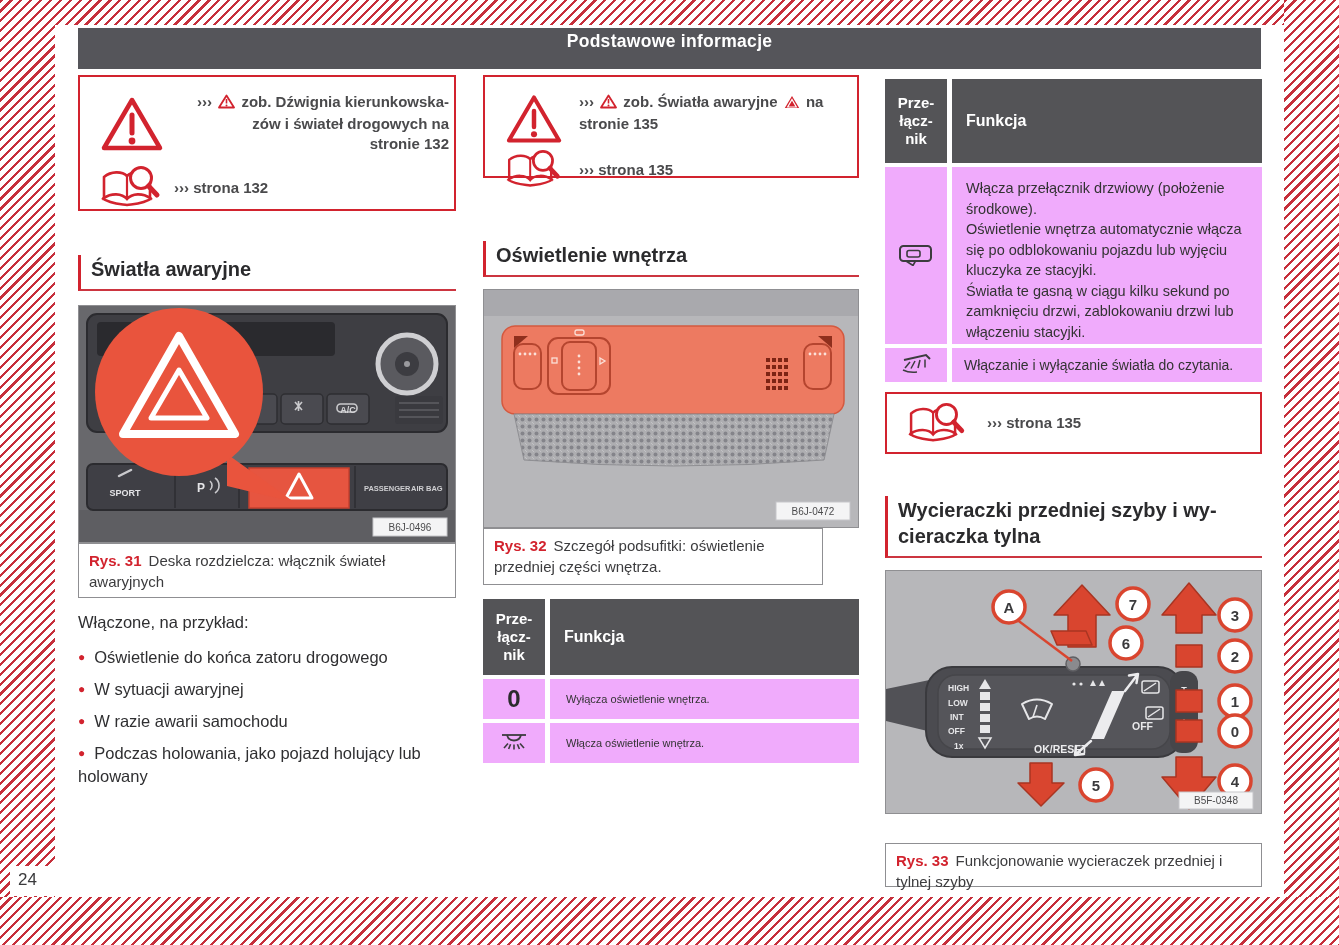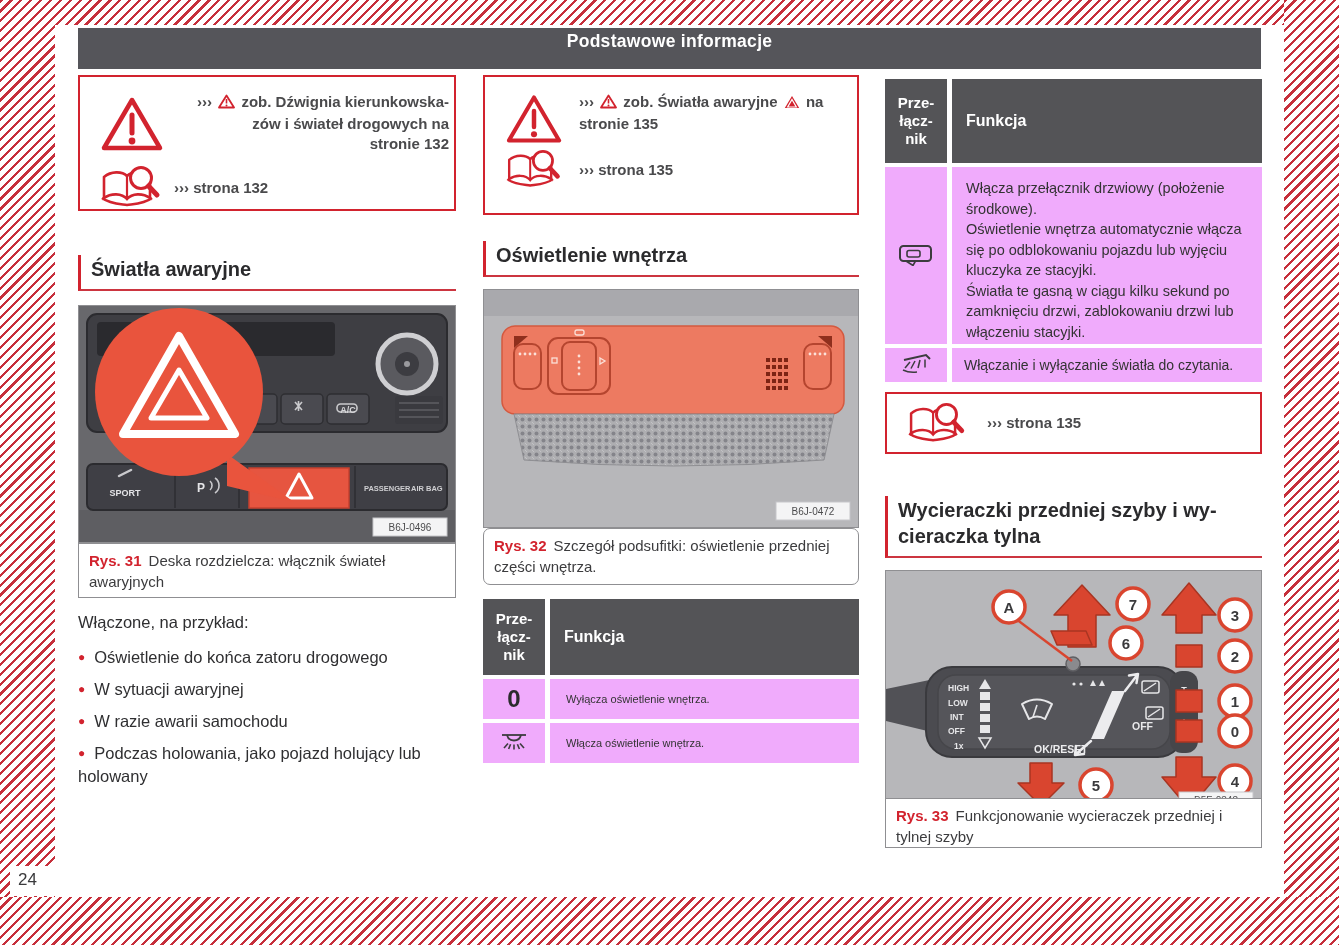--- a/index.html
+++ b/index.html
@@ -154,21 +154,21 @@
   </div>
 
   <div class="intro" style="left:78px;top:613px;">Włączone, na przykład:</div>
   <div class="bullets" style="left:78px;top:646px;width:382px;">
     <div class="bullet-item"><span class="dot">●</span><span>Oświetlenie do końca zatoru drogowego</span></div>
     <div class="bullet-item"><span class="dot">●</span><span>W sytuacji awaryjnej</span></div>
     <div class="bullet-item"><span class="dot">●</span><span>W razie awarii samochodu</span></div>
     <div class="bullet-item"><span class="dot">●</span><span>Podczas holowania, jako pojazd holujący lub holowany</span></div>
   </div>
 
-  <div class="refbox" style="left:483px;top:75px;width:376px;height:140px;">
+  <div class="refbox" style="left:483px;top:75px;width:376px;height:103px;">
     <span class="abs" style="left:20px;top:16px;">
       <svg width="58" height="52" viewBox="0 0 64 58">
           <polygon points="32,5 60,53 4,53" fill="#fff" stroke="#d2232e" stroke-width="4.5" stroke-linejoin="round"></polygon>
           <line x1="32" y1="20" x2="32" y2="38" stroke="#d2232e" stroke-width="5" stroke-linecap="round"></line>
           <circle cx="32" cy="46" r="3.4" fill="#d2232e"></circle>
         </svg>
     </span>
     <div class="reftext" style="left:94px;top:15px;width:272px;">
       <span class="chev">›››</span>
       <span class="inline-ic"><svg width="17" height="15" viewBox="0 0 17 15">
@@ -271,21 +271,21 @@
           <circle cx="326" cy="64" r="1.4"></circle>
           <circle cx="331" cy="64" r="1.4"></circle>
           <circle cx="336" cy="64" r="1.4"></circle>
           <circle cx="341" cy="64" r="1.4"></circle>
         </g>
       <path d="M30,124 L350,124 L340,170 Q190,182 40,170 Z" fill="url(#lenspat)" stroke="#8f8f93" stroke-width="1"></path>
       <rect x="292" y="212" width="74" height="18" fill="#f4f4f5" stroke="#c6c6c9"></rect>
       <text x="329" y="225" font-size="10" fill="#4c4c4e" text-anchor="middle">B6J-0472</text>
     </svg>
   </div>
-  <div class="caption" style="left:483px;top:528px;width:376px;height:57px;border-radius:7px;">
+  <div class="caption" style="left:483px;top:528px;width:340px;height:57px;">
     <span class="cap-label">Rys. 32</span><span>Szczegół podsufitki: oświetlenie przedniej części wnętrza.</span>
   </div>
 
   <div class="tcell th-dark th-col1" style="left:483px;top:599px;width:62px;height:76px;">
     <span>Prze-</span>
       <span>łącz-</span>
       <span>nik</span>
   </div>
   <div class="tcell th-dark th-col2" style="left:550px;top:599px;width:309px;height:76px;">Funkcja</div>
   <div class="tcell td-gray td-switch" style="left:483px;top:679px;width:62px;height:40px;">
@@ -451,17 +451,17 @@
           <circle cx="349" cy="210" r="16" fill="#fff" stroke="#d9452f" stroke-width="3.5"></circle>
             <text x="349" y="215.5">4</text>
           <circle cx="210" cy="214" r="16" fill="#fff" stroke="#d9452f" stroke-width="3.5"></circle>
             <text x="210" y="219.5">5</text>
         </g>
       </g>
       <rect x="293" y="221" width="74" height="17" fill="#f4f4f5" stroke="#c6c6c9"></rect>
       <text x="330" y="233" font-size="10" fill="#4c4c4e" text-anchor="middle">B5F-0348</text>
     </svg>
   </div>
-  <div class="caption" style="left:885px;top:798px;width:377px;height:50px;">
+  <div class="caption" style="left:885px;top:843px;width:377px;height:44px;">
     <span class="cap-label">Rys. 33</span><span>Funkcjonowanie wycieraczek przedniej i tylnej szyby</span>
   </div>
 
 </div>
 
 </body></html>

